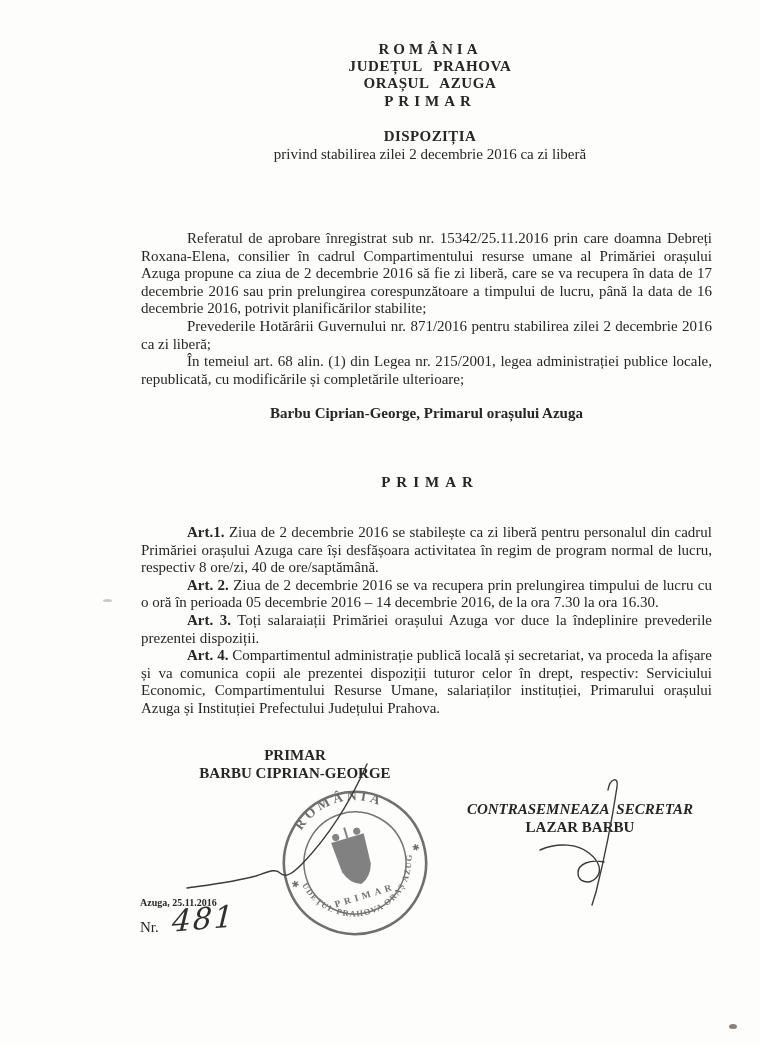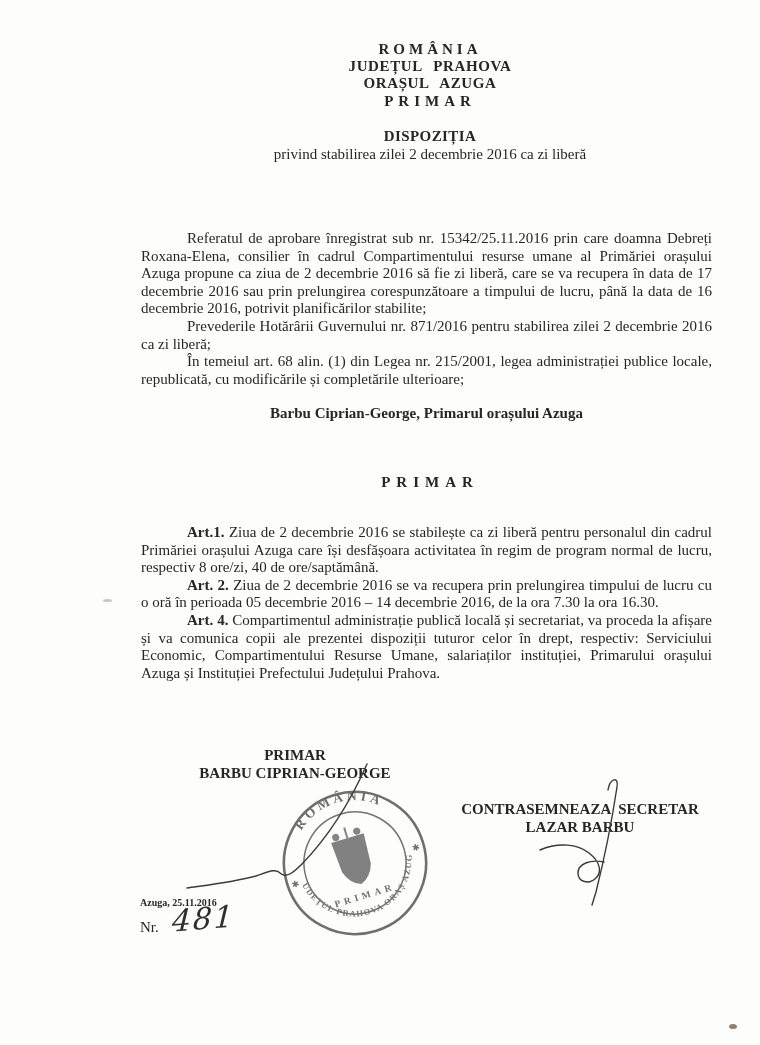--- a/index.html
+++ b/index.html
@@ -27,21 +27,21 @@
   .articles { top:524px; }
   .artl { font-weight:bold; }
   .sig-left {
     position:absolute; top:747px; left:150px; width:290px; text-align:center;
     font-weight:bold; font-size:15px; line-height:17.5px;
   }
   .sig-right {
     position:absolute; top:801px; left:450px; width:260px; text-align:center;
     font-weight:bold; font-size:15px; line-height:17.5px;
   }
-  .sig-right .role { word-spacing:4px; }
+  .sig-right .role { word-spacing:4px;font-style:italic; }
   .footer-date { position:absolute; top:897px; left:140px; font-weight:bold; font-size:10px; }
   .footer-nr { position:absolute; top:919px; left:140px; font-weight:normal; font-size:15px; }
   .handwritten {
     position:absolute; top:901px; left:172px;
     font-family:"DejaVu Serif", serif; font-style:italic;
     font-size:30px; color:#2f2f2f; letter-spacing:2px;
     transform:rotate(-5deg) skewX(-8deg);
   }
   .stamp-svg {
     position:absolute; top:783px; left:275px; width:160px; height:160px;
@@ -77,20 +77,21 @@
     <p>Prevederile Hotărârii Guvernului nr. 871/2016 pentru stabilirea zilei 2 decembrie 2016 ca zi liberă;</p>
     <p>În temeiul art. 68 alin. (1) din Legea nr. 215/2001, legea administrației publice locale, republicată, cu modificările și completările ulterioare;</p>
     <p class="issuer">Barbu Ciprian-George, Primarul orașului Azuga</p>
   </div>
 
   <div class="center-col dispune">PRIMAR</div>
 
   <div class="bodytext articles">
     <p><span class="artl">Art.1.</span> <span>Ziua de 2 decembrie 2016 se stabilește ca zi liberă pentru personalul din cadrul Primăriei orașului Azuga care își desfășoara activitatea în regim de program normal de lucru, respectiv 8 ore/zi, 40 de ore/saptămână.</span></p>
     <p><span class="artl">Art. 2.</span> <span>Ziua de 2 decembrie 2016 se va recupera prin prelungirea timpului de lucru cu o oră în perioada 05 decembrie 2016 – 14 decembrie 2016, de la ora 7.30 la ora 16.30.</span></p>
+    <p><span class="artl">Art. 3.</span> <span>Toți salaraiații Primăriei orașului Azuga vor duce la îndeplinire prevederile prezentei dispoziții.</span></p>
     <p><span class="artl">Art. 4.</span> <span>Compartimentul administrație publică locală și secretariat, va proceda la afișare și va comunica copii ale prezentei dispoziții tuturor celor în drept, respectiv: Serviciului Economic, Compartimentului Resurse Umane, salariaților instituției, Primarului orașului Azuga și Instituției Prefectului Județului Prahova.</span></p>
   </div>
 
   <div class="sig-left">
     <div class="role">PRIMAR</div>
     <div class="name">BARBU CIPRIAN-GEORGE</div>
   </div>
 
   <div class="sig-right">
     <div class="role">CONTRASEMNEAZA SECRETAR</div>

